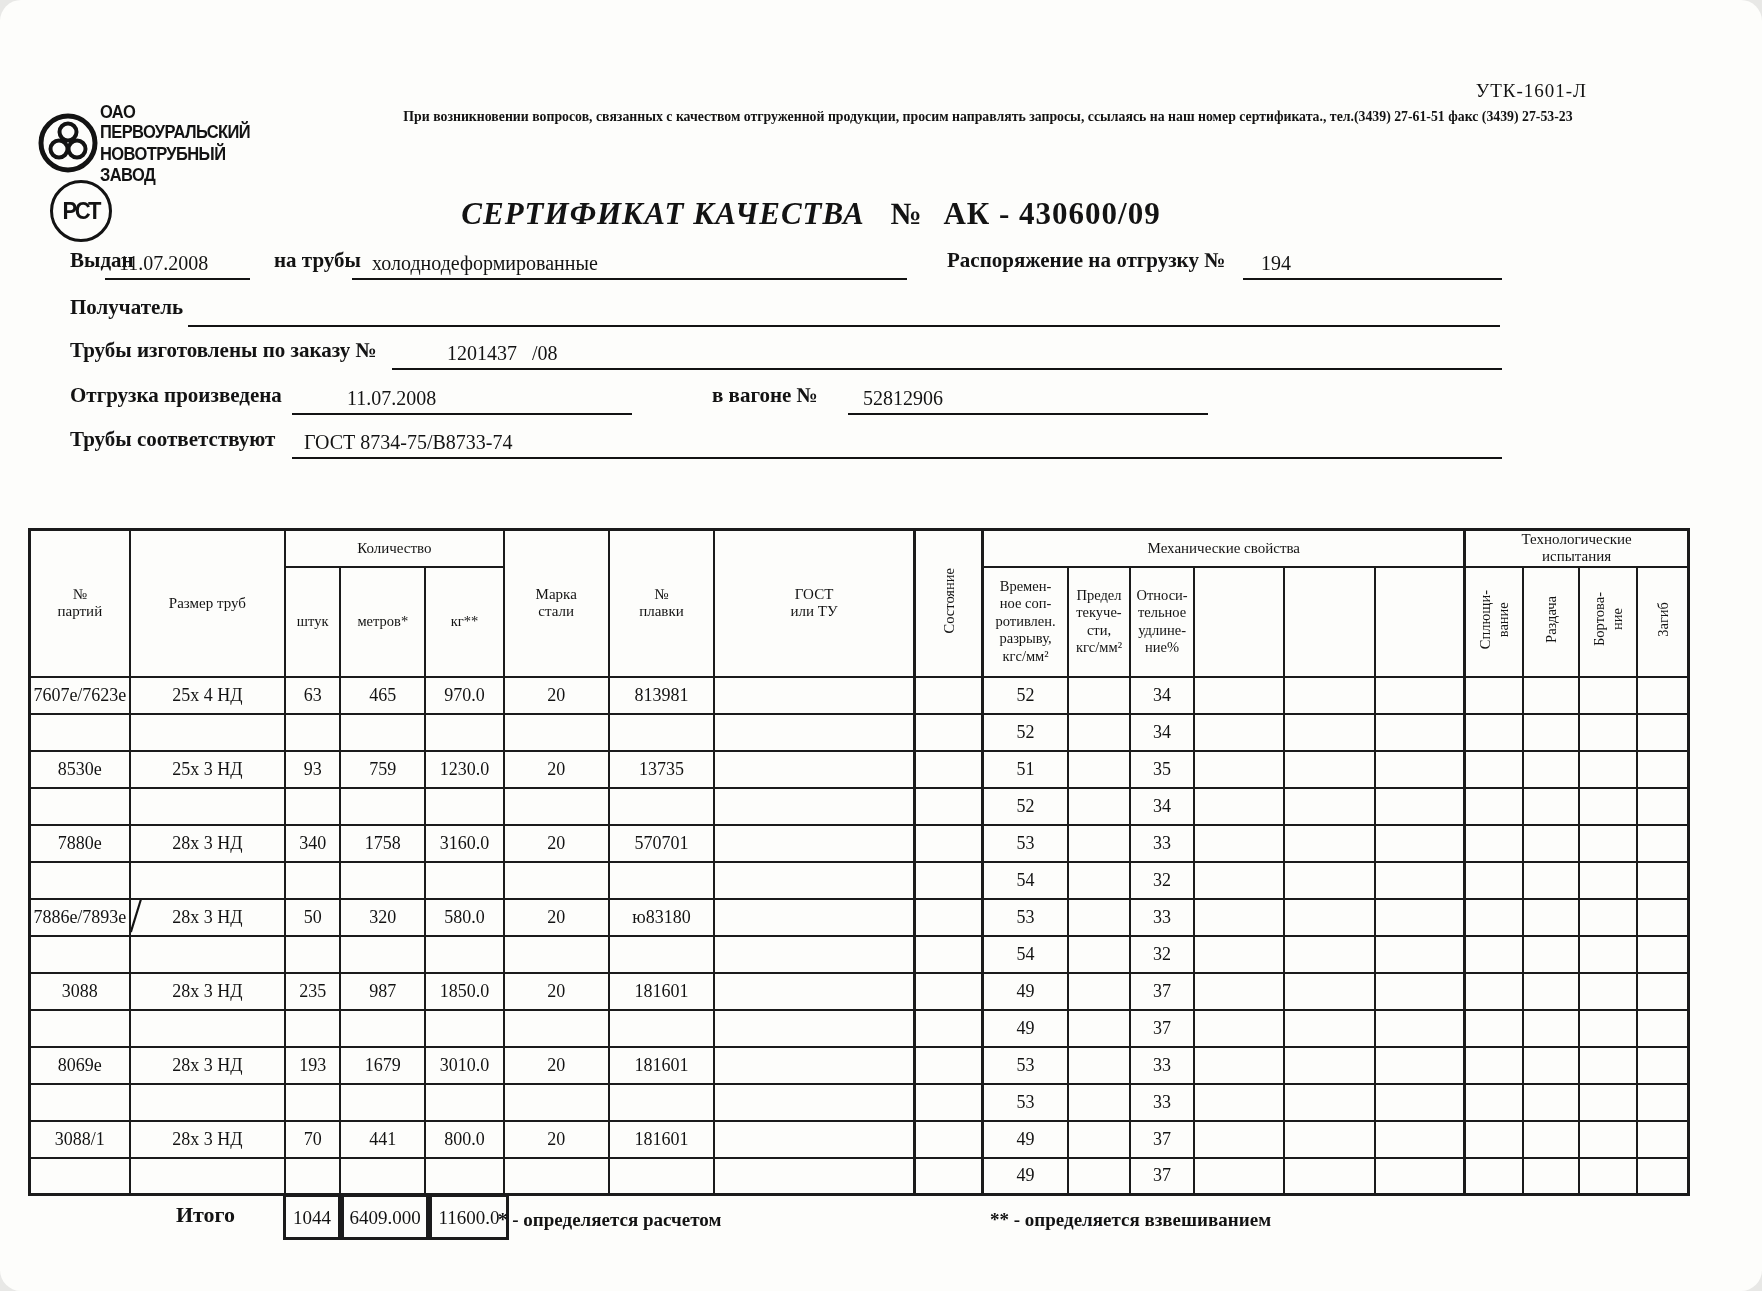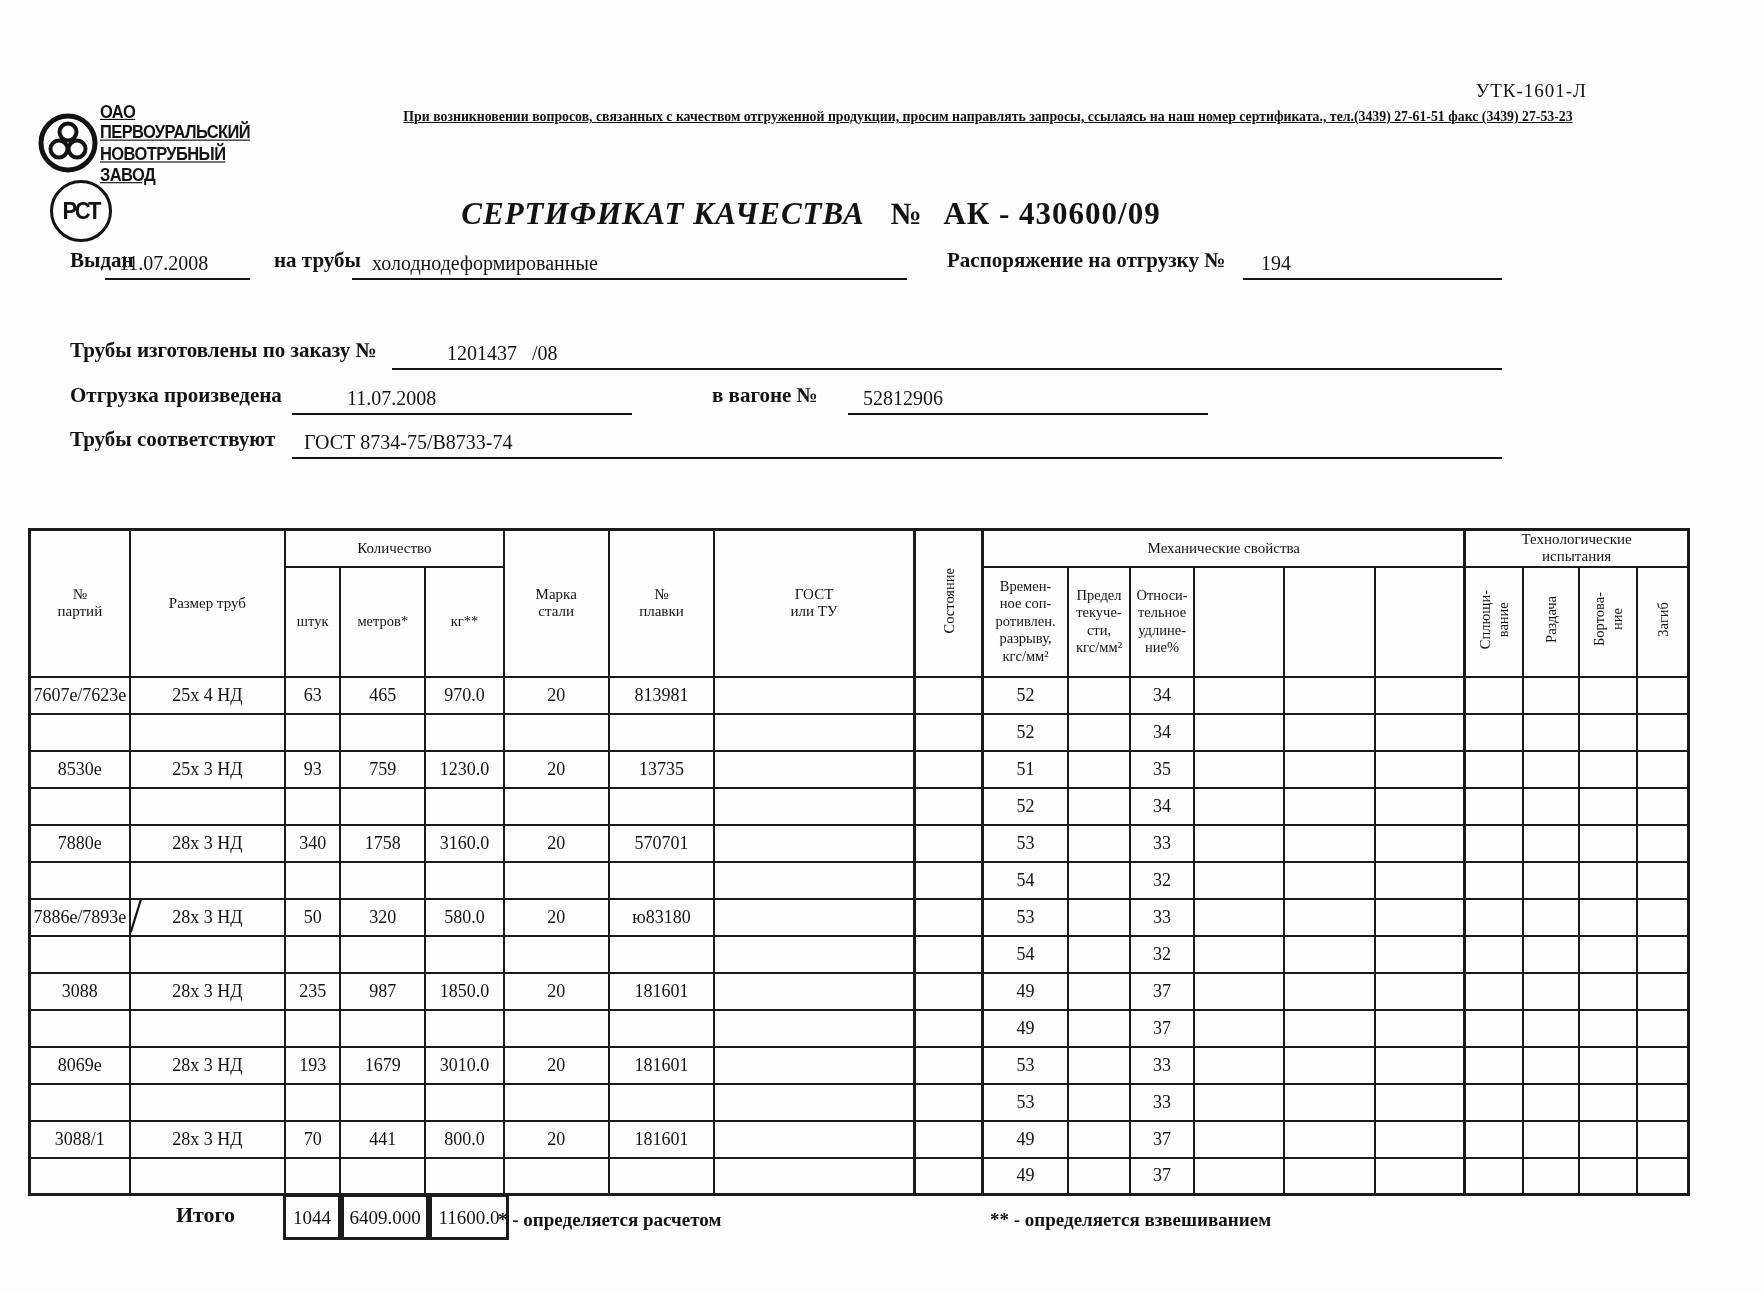--- a/index.html
+++ b/index.html
@@ -1,26 +1,27 @@
 <!DOCTYPE html>
 <html><head>
 <meta charset="utf-8">
 <style>
   * { margin:0; padding:0; box-sizing:border-box; }
   html,body { background:#e8e8e6; }
   .page {
     position:relative; width:1762px; height:1291px;
     background:#fdfdfb; color:#131313; overflow:hidden;
     font-family:"Liberation Serif","DejaVu Serif",serif;
+    border-radius:21px;
   }
   
   .form-code { position:absolute; top:80px; right:175px; font-size:19px; letter-spacing:1px; }
 
   
-  .letterhead { position:absolute; top:106px; left:36px; right:40px; display:flex; align-items:flex-start;text-decoration:underline; }
+  .letterhead { position:absolute; top:106px; left:36px; right:40px; display:flex; align-items:flex-start; }
   .logo-wrap { display:flex; align-items:center; width:212px; flex:0 0 auto; }
   .logo-svg { flex:0 0 auto; }
   .company { font-family:"Liberation Sans","DejaVu Sans",sans-serif; font-weight:bold;
              font-size:16.5px; line-height:1.12; letter-spacing:-0.6px; transform:scaleY(1.15); }
   .addr { flex:1 1 auto; padding-left:6px; text-align:center; }
   .addr-main { font-size:17.5px; font-weight:bold; white-space:nowrap; }
   .addr-main .email { text-decoration:underline; }
   .addr-note { font-size:13.8px; font-weight:bold; margin-top:3px; white-space:nowrap; }
 
   
@@ -111,20 +112,24 @@
 
   <div class="fline" style="top:248px">
     <span class="fl-lbl" style="left:58px">Выдан</span>
     <span class="fl-val" style="left:105px;width:145px;padding-left:14px">11.07.2008</span>
     <span class="fl-lbl" style="left:262px">на трубы</span>
     <span class="fl-val" style="left:352px;width:555px;padding-left:20px">холоднодеформированные</span>
     <span class="fl-lbl" style="left:935px">Распоряжение на отгрузку №</span>
     <span class="fl-val" style="left:1243px;width:259px;padding-left:18px">194</span>
   </div>
 
+  <div class="fline" style="top:295px">
+    <span class="fl-lbl" style="left:58px">Получатель</span>
+    <span class="fl-val" style="left:188px;width:1312px"></span>
+  </div>
 
   <div class="fline" style="top:338px">
     <span class="fl-lbl" style="left:58px">Трубы изготовлены по заказу №</span>
     <span class="fl-val" style="left:392px;width:1110px;padding-left:55px;white-space:pre">1201437   /08</span>
   </div>
 
   <div class="fline" style="top:383px">
     <span class="fl-lbl" style="left:58px">Отгрузка произведена</span>
     <span class="fl-val" style="left:292px;width:340px;padding-left:55px">11.07.2008</span>
     <span class="fl-lbl" style="left:700px">в вагоне №</span>

